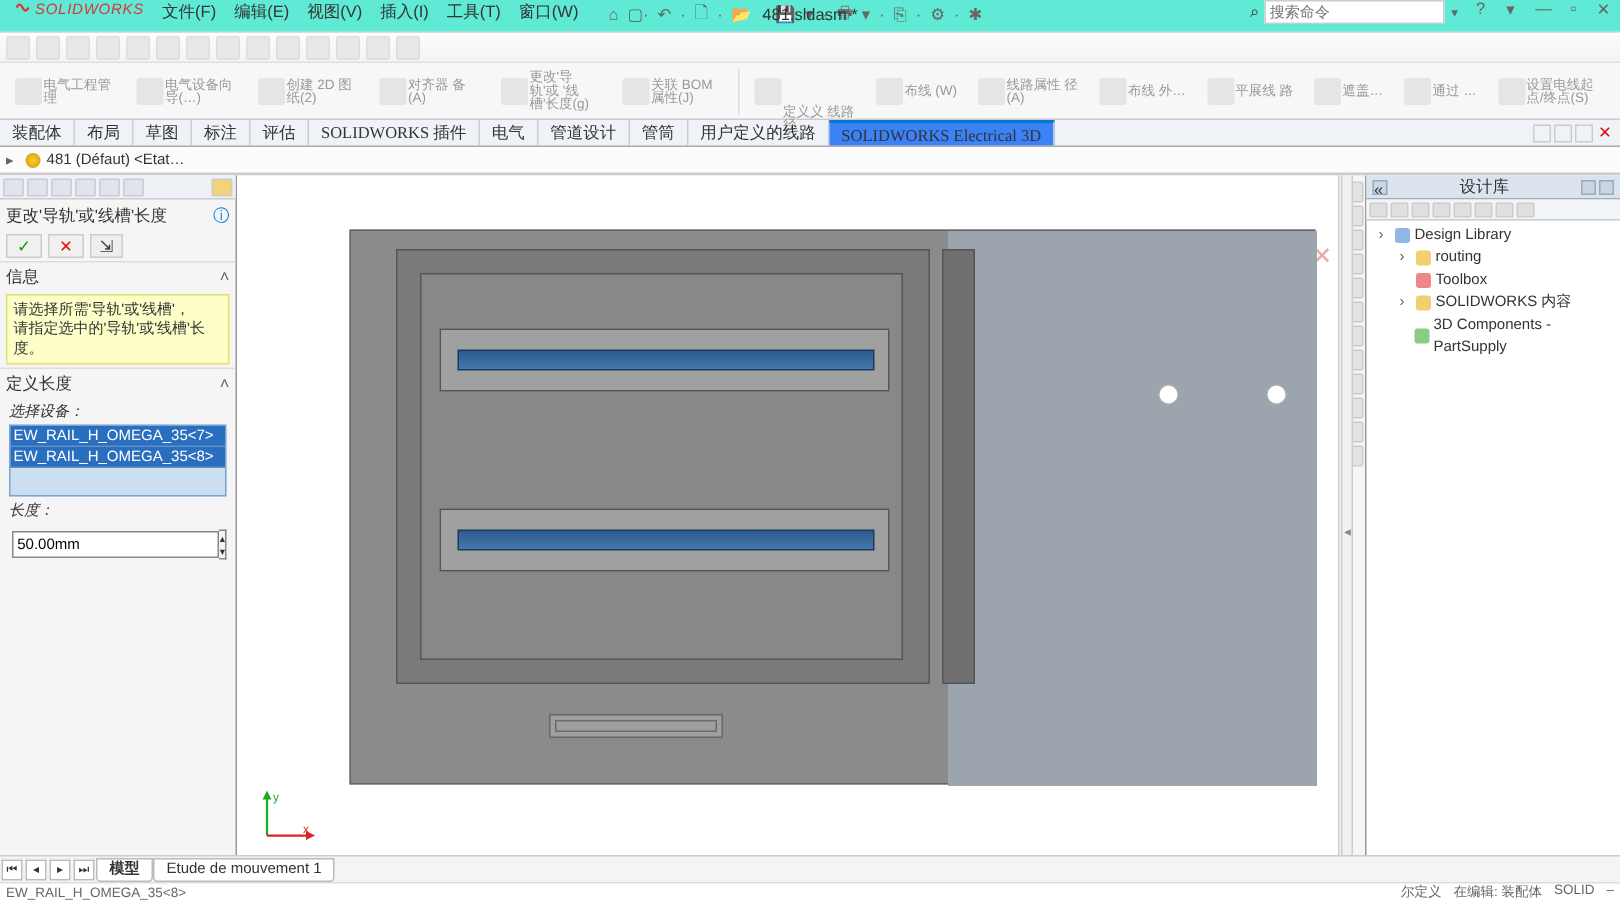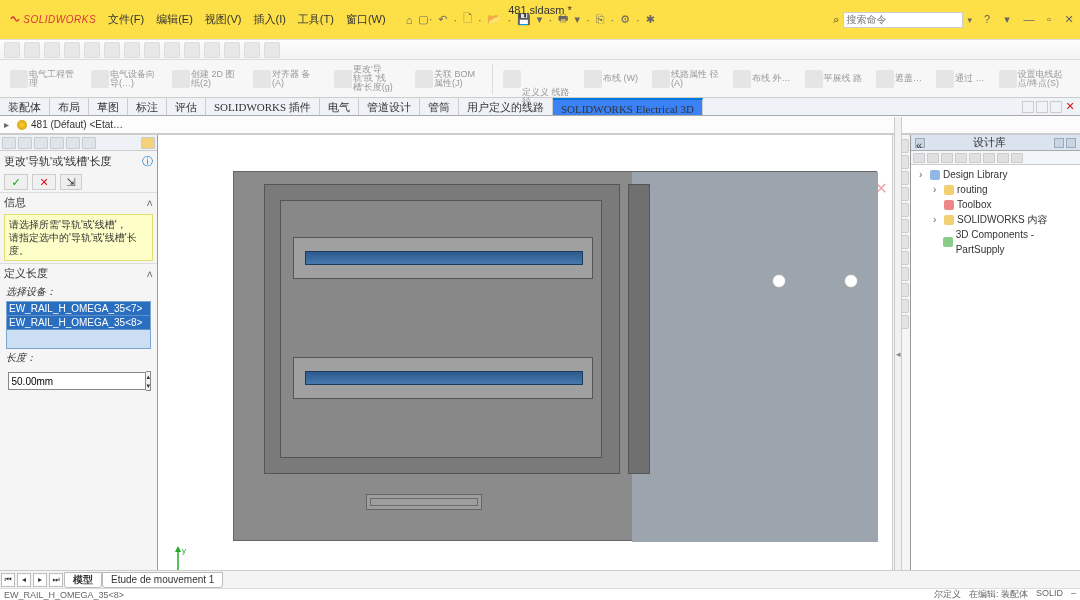--- a/index.html
+++ b/index.html
@@ -1,19 +1,19 @@
 <!DOCTYPE html>
 <html><head>
 <meta charset="utf-8">
 <style>
 * { margin:0; padding:0; box-sizing:border-box; font-family:"Microsoft YaHei",Arial,sans-serif; user-select:none; }
 body { width:1080px; height:600px; background:#fff; overflow:hidden; font-size:11px; color:#333; position:relative; }
 
 
-.menubar { height:40px; background:#fde047; display:flex; align-items:center; padding:0 4px; border-bottom:1px solid #ddd; }
+.menubar { height:22px; background:#5eead4; display:flex; align-items:flex-start; padding:0 4px; border-bottom:1px solid #ddd; }
 .logo { color:#d9363e; font-weight:bold; font-size:10px; letter-spacing:0.5px; padding:0 6px; font-style:italic; }
 .logo span { color:#d9363e; font-weight:normal; font-style:italic; }
 .menus { display:flex; }
 .menus div { padding:0 6px; cursor:default; }
 .topicons { display:flex; align-items:center; gap:6px; margin-left:14px; flex:1; }
 .center-title { position:absolute; left:50%; transform:translateX(-50%); top:4px; font-size:11px; }
 .search-top { display:flex; align-items:center; gap:4px; margin-left:auto; }
 .search-top input { width:120px; height:16px; border:1px solid #ccc; font-size:10px; padding:0 2px; }
 .win-btns { display:flex; gap:6px; margin-left:8px; }
 .win-btns div { width:14px; text-align:center; color:#666; }

